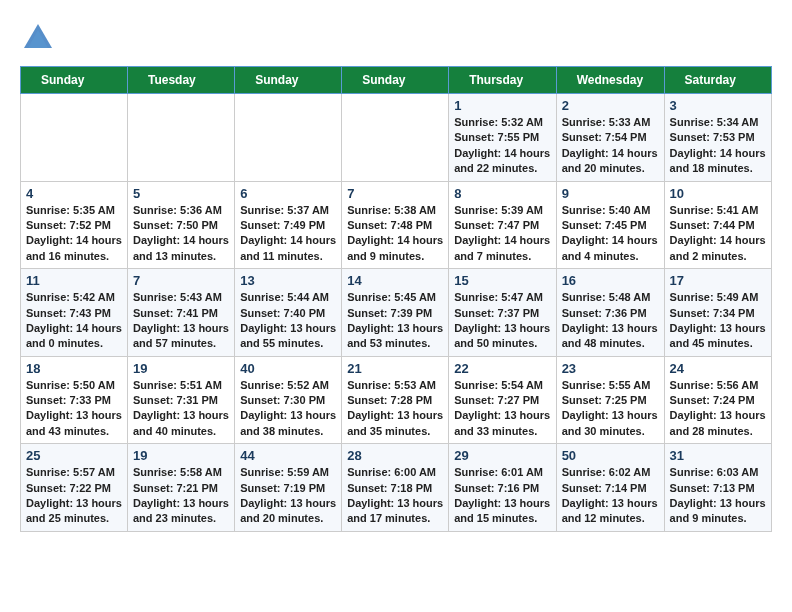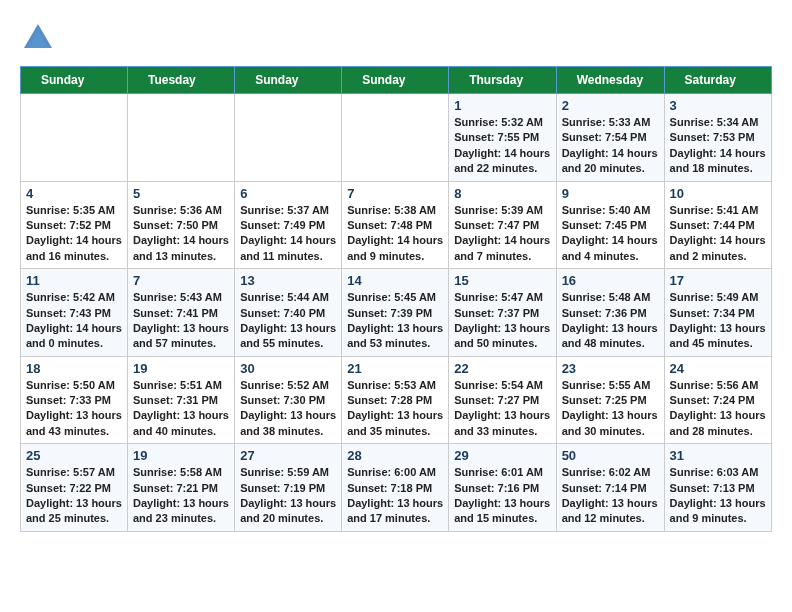--- a/index.html
+++ b/index.html
@@ -202,21 +202,21 @@
       <tr>
         <td>
           <span class="day-number">18</span>
           <div class="cell-info">Sunrise: 5:50 AM<br>Sunset: 7:33 PM<br>Daylight: 13 hours<br>and 43 minutes.</div>
         </td>
         <td>
           <span class="day-number">19</span>
           <div class="cell-info">Sunrise: 5:51 AM<br>Sunset: 7:31 PM<br>Daylight: 13 hours<br>and 40 minutes.</div>
         </td>
         <td>
-          <span class="day-number">30</span>
+          <span class="day-number">40</span>
           <div class="cell-info">Sunrise: 5:52 AM<br>Sunset: 7:30 PM<br>Daylight: 13 hours<br>and 38 minutes.</div>
         </td>
         <td>
           <span class="day-number">21</span>
           <div class="cell-info">Sunrise: 5:53 AM<br>Sunset: 7:28 PM<br>Daylight: 13 hours<br>and 35 minutes.</div>
         </td>
         <td>
           <span class="day-number">22</span>
           <div class="cell-info">Sunrise: 5:54 AM<br>Sunset: 7:27 PM<br>Daylight: 13 hours<br>and 33 minutes.</div>
         </td>
@@ -232,21 +232,21 @@
       <tr>
         <td>
           <span class="day-number">25</span>
           <div class="cell-info">Sunrise: 5:57 AM<br>Sunset: 7:22 PM<br>Daylight: 13 hours<br>and 25 minutes.</div>
         </td>
         <td>
           <span class="day-number">19</span>
           <div class="cell-info">Sunrise: 5:58 AM<br>Sunset: 7:21 PM<br>Daylight: 13 hours<br>and 23 minutes.</div>
         </td>
         <td>
-          <span class="day-number">27</span>
+          <span class="day-number">44</span>
           <div class="cell-info">Sunrise: 5:59 AM<br>Sunset: 7:19 PM<br>Daylight: 13 hours<br>and 20 minutes.</div>
         </td>
         <td>
           <span class="day-number">28</span>
           <div class="cell-info">Sunrise: 6:00 AM<br>Sunset: 7:18 PM<br>Daylight: 13 hours<br>and 17 minutes.</div>
         </td>
         <td>
           <span class="day-number">29</span>
           <div class="cell-info">Sunrise: 6:01 AM<br>Sunset: 7:16 PM<br>Daylight: 13 hours<br>and 15 minutes.</div>
         </td>

